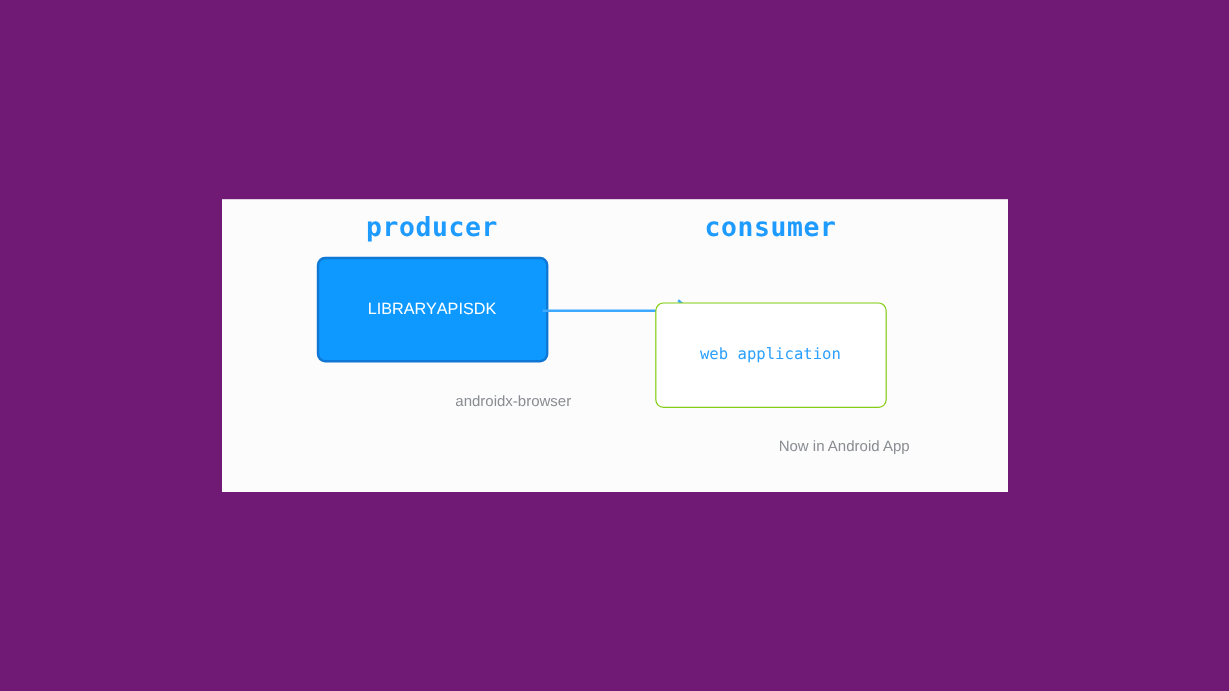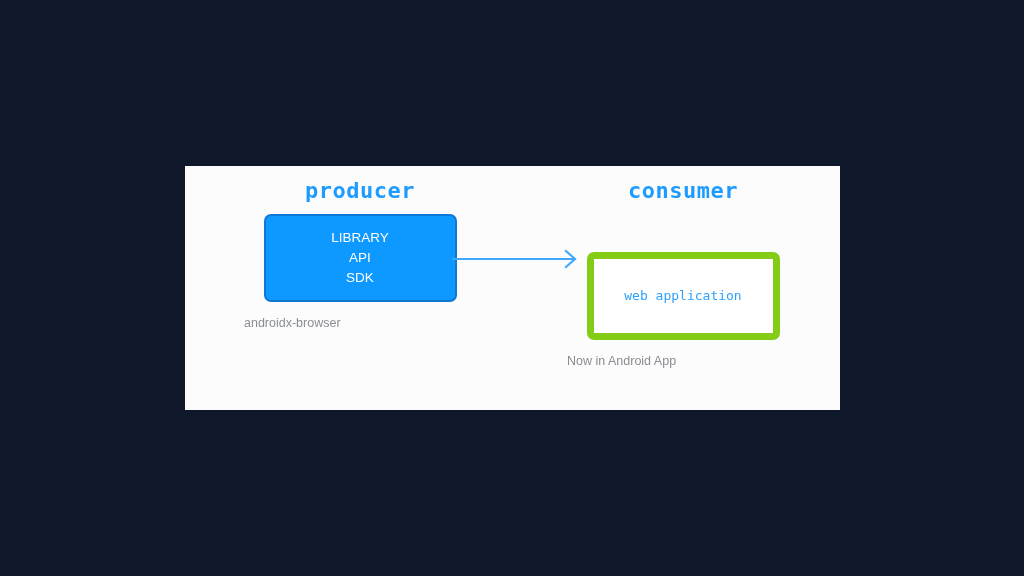--- a/index.html
+++ b/index.html
@@ -14,40 +14,40 @@
     overflow: hidden;
     font-family: "Liberation Sans", sans-serif;
     -webkit-font-smoothing: antialiased;
   }
 
   
   #canvas {
     position: relative;
     width: 1024px;
     height: 576px;
-    background: #0f172a;
+    background: #701a75;
   }
 
   
   #slide-panel {
     position: absolute;
     left: 185px;
     top: 166px;
     width: 655px;
     height: 244px;
     background: #fcfcfd;
   }
 
   
   .column {
     position: absolute;
     top: 178px;
   }
   #producer-column { left: 244px; width: 232px; }
-  #consumer-column { left: 567px; width: 232px; }
+  #consumer-column { left: 526px; width: 232px; }
 
   
   .role-title {
     font-family: "DejaVu Sans Mono", "Liberation Mono", monospace;
     font-size: 22px;
     font-weight: 700;
     color: #1E9BFF;
     text-align: center;
     letter-spacing: 0.5px;
     line-height: 26px;
@@ -56,31 +56,30 @@
   }
 
   
   .node-box {
     box-sizing: border-box;
     width: 193px;
     height: 88px;
     margin: 0 auto;
     border-radius: 7px;
     display: flex;
-    flex-direction: column;
     align-items: center;
     justify-content: center;
   }
   #producer-box {
     background: #0D99FF;
     border: 2px solid #1077D4;
   }
   #consumer-box {
     background: #ffffff;
-    border: 7px solid #84cc16;
+    border: 1px solid #84cc16;
     margin-top: 48px;
   }
 
   
   .producer-line {
     font-family: "Liberation Sans", sans-serif;
     font-size: 13.5px;
     font-weight: 400;
     color: #ffffff;
     line-height: 20px;
@@ -93,22 +92,22 @@
     font-size: 13px;
     font-weight: 400;
     color: #2BA0FF;
     line-height: 20px;
     text-align: center;
     white-space: nowrap;
   }
 
   
   .caption-block {
-    margin-top: 12px;
-    text-align: left;
+    margin-top: 23px;
+    text-align: right;
   }
   .caption-line {
     font-family: "Liberation Sans", sans-serif;
     font-size: 12.5px;
     color: #8a8d91;
     line-height: 19px;
     white-space: nowrap;
   }
 
   

